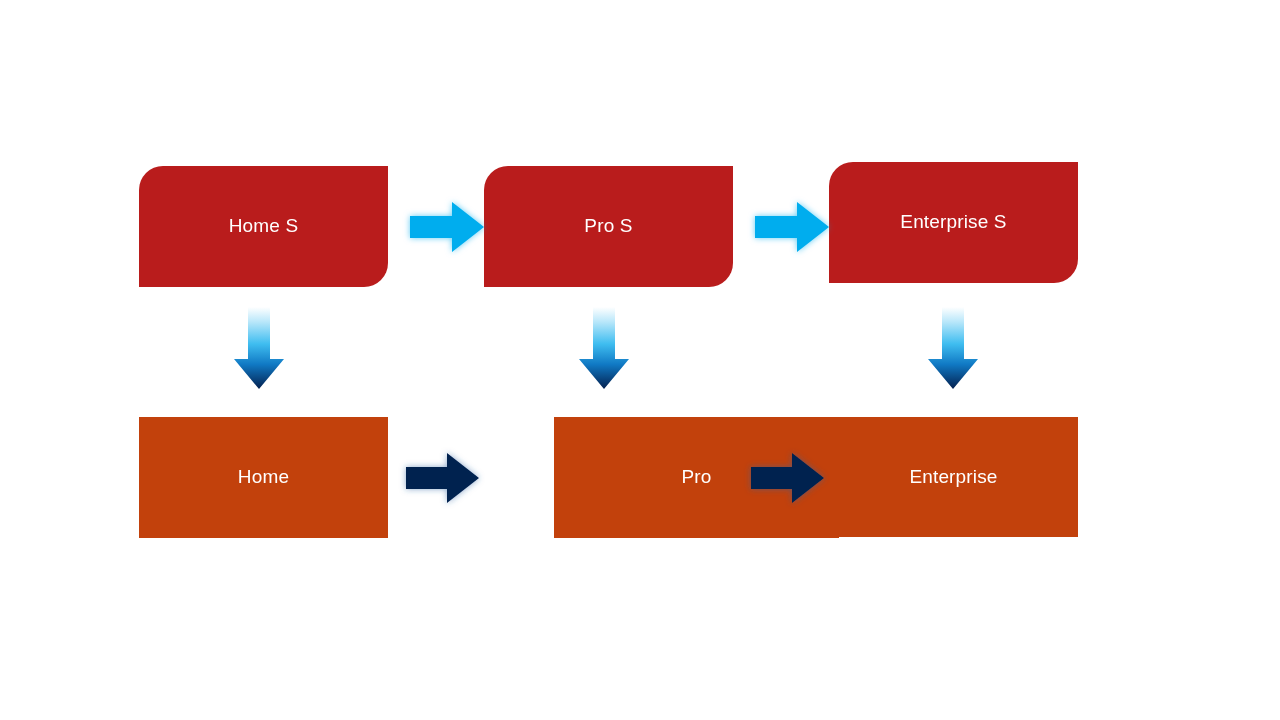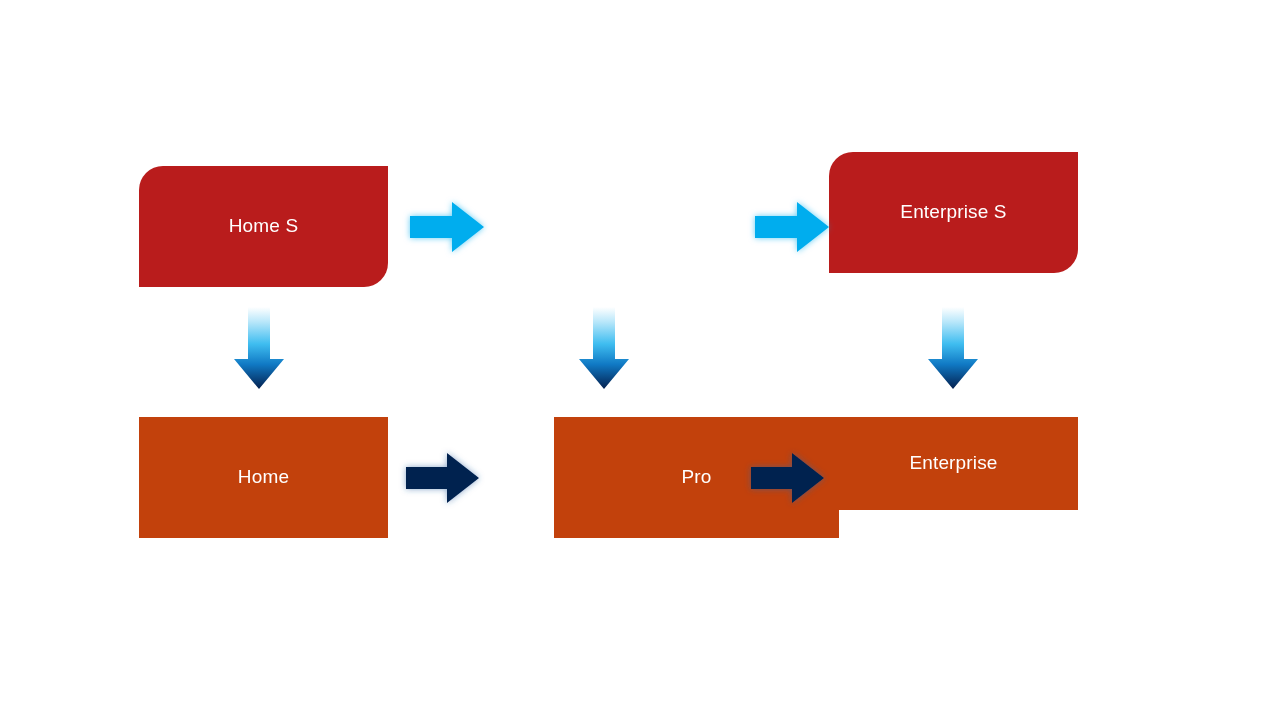--- a/index.html
+++ b/index.html
@@ -67,22 +67,25 @@
 </style>
 </head>
 <body>
 
 <div id="canvas">
 
   <div class="node node--service" style="left:139px; top:166px; width:249px; height:121px;">
     <span class="node__label">Home S</span>
   </div>
 
+  <div class="node node--service" style="left:484px; top:166px; width:249px; height:121px;">
+    <span class="node__label">Pro S</span>
+  </div>
 
-  <div class="node node--service" style="left:829px; top:152px; width:249px; height:121px;">
+  <div class="node node--service" style="left:829px; top:162px; width:249px; height:121px;">
     <span class="node__label">Enterprise S</span>
   </div>
 
   <div class="arrow" style="left:404px; top:196px;">
     <svg width="86" height="62" viewBox="0 0 86 62" xmlns="http://www.w3.org/2000/svg">
       <defs>
         <filter id="glowBlueA" x="-45%" y="-45%" width="190%" height="190%">
           <feDropShadow dx="0" dy="0" stdDeviation="3.2" flood-color="#03adee" flood-opacity="0.62"></feDropShadow>
         </filter>
       </defs>
@@ -147,21 +150,21 @@
   </div>
 
   <div class="node node--product" style="left:139px; top:417px; width:249px; height:121px;">
     <span class="node__label">Home</span>
   </div>
 
   <div class="node node--product" style="left:513px; top:417px; width:285px; height:121px;margin-left:41px;">
     <span class="node__label">Pro</span>
   </div>
 
-  <div class="node node--product" style="left:829px; top:417px; width:249px; height:93px;">
+  <div class="node node--product" style="left:829px; top:417px; width:249px; height:120px;">
     <span class="node__label">Enterprise</span>
   </div>
 
   <div class="arrow" style="left:400px; top:448px;">
     <svg width="86" height="60" viewBox="0 0 86 60" xmlns="http://www.w3.org/2000/svg">
       <defs>
         <filter id="glowNavyA" x="-45%" y="-45%" width="190%" height="190%">
           <feDropShadow dx="0" dy="0" stdDeviation="3.2" flood-color="#2b5f9e" flood-opacity="0.55"></feDropShadow>
         </filter>
       </defs>

